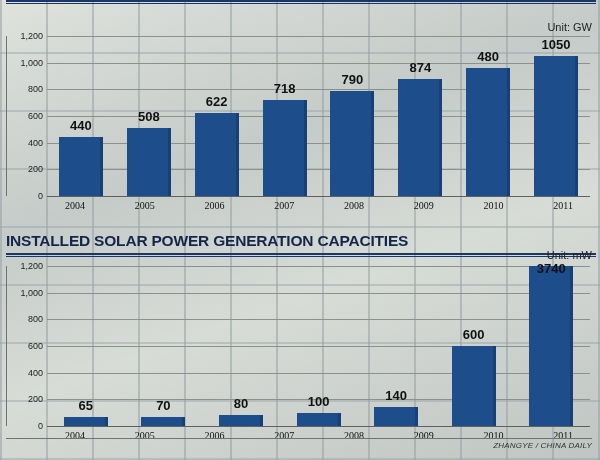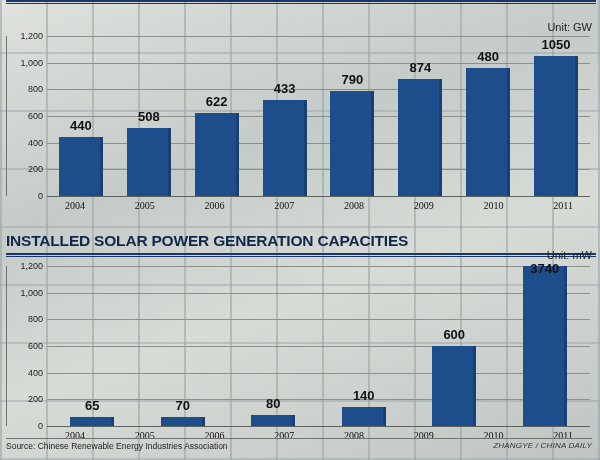--- a/index.html
+++ b/index.html
@@ -129,21 +129,21 @@
         <div class="barcell">
           <div class="bar" style="height: 67.7333px; background: rgb(30, 77, 140);"></div>
           <div class="barval" style="bottom: 71.7333px;">508</div>
         </div>
         <div class="barcell">
           <div class="bar" style="height: 82.9333px; background: rgb(30, 77, 140);"></div>
           <div class="barval" style="bottom: 86.9333px;">622</div>
         </div>
         <div class="barcell">
           <div class="bar" style="height: 95.7333px; background: rgb(30, 77, 140);"></div>
-          <div class="barval" style="bottom: 99.7333px;">433</div>
+          <div class="barval" style="bottom: 99.7333px;">718</div>
         </div>
         <div class="barcell">
           <div class="bar" style="height: 105.333px; background: rgb(30, 77, 140);"></div>
           <div class="barval" style="bottom: 109.333px;">790</div>
         </div>
         <div class="barcell">
           <div class="bar" style="height: 116.533px; background: rgb(30, 77, 140);"></div>
           <div class="barval" style="bottom: 120.533px;">874</div>
         </div>
         <div class="barcell">
@@ -198,20 +198,24 @@
         </div>
         <div class="barcell">
           <div class="bar" style="height: 9.33333px; background: rgb(30, 77, 140);"></div>
           <div class="barval" style="bottom: 13.3333px;">70</div>
         </div>
         <div class="barcell">
           <div class="bar" style="height: 10.6667px; background: rgb(30, 77, 140);"></div>
           <div class="barval" style="bottom: 14.6667px;">80</div>
         </div>
         <div class="barcell">
+          <div class="bar" style="height: 13.3333px; background: rgb(30, 77, 140);"></div>
+          <div class="barval" style="bottom: 17.3333px;">100</div>
+        </div>
+        <div class="barcell">
           <div class="bar" style="height: 18.6667px; background: rgb(30, 77, 140);"></div>
           <div class="barval" style="bottom: 22.6667px;">140</div>
         </div>
         <div class="barcell">
           <div class="bar" style="height: 80px; background: rgb(30, 77, 140);"></div>
           <div class="barval" style="bottom: 84px;">600</div>
         </div>
         <div class="barcell">
           <div class="bar" style="height: 160px; background: rgb(30, 77, 140);"></div>
           <div class="barval" style="bottom: 150px;">3740</div>
@@ -223,15 +227,14 @@
       <div class="xlab">2005</div>
       <div class="xlab">2006</div>
       <div class="xlab">2007</div>
       <div class="xlab">2008</div>
       <div class="xlab">2009</div>
       <div class="xlab">2010</div>
       <div class="xlab">2011</div>
     </div>
 
   <div class="footrule"></div>
-  <div class="foot">Source: Chinese Renewable Energy Industries Association</div>
   <div class="credit">ZHANGYE / CHINA DAILY</div>
 </div>
 
 </body></html>

